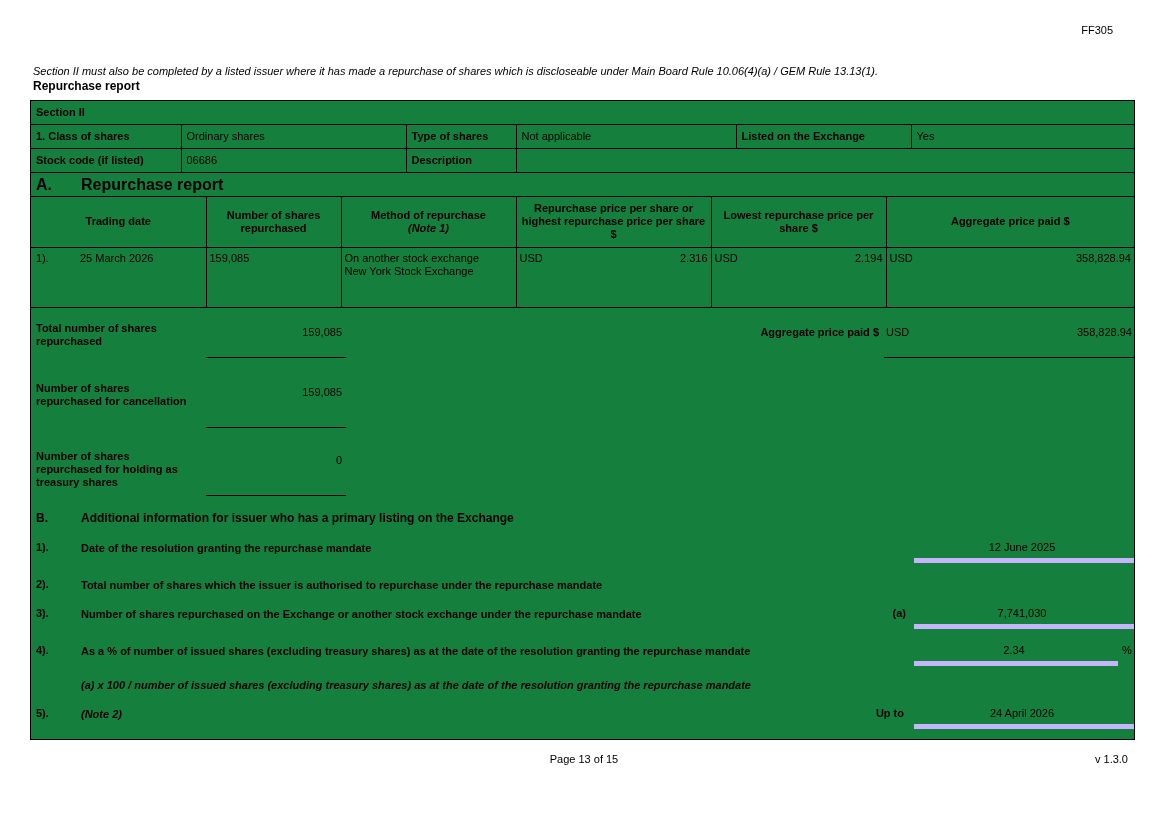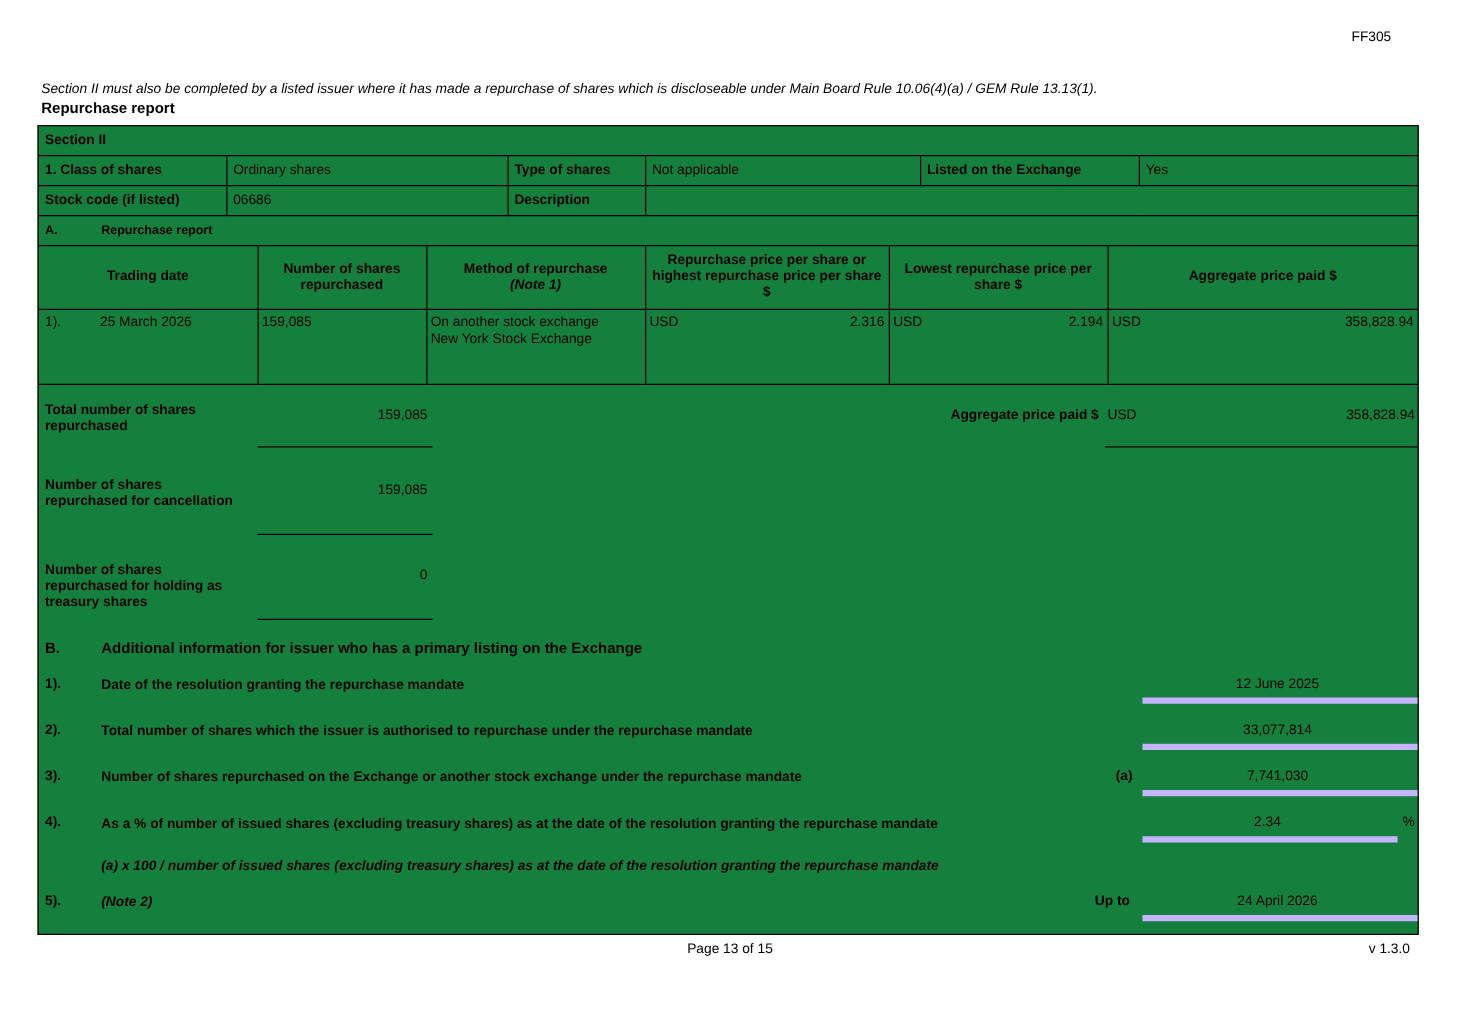--- a/index.html
+++ b/index.html
@@ -26,21 +26,21 @@
     width: 1105px;
     border: 1px solid #000;
     background: #15803d;
   }
 
   .sec-hdr {
     font-weight: bold;
     padding: 5px;
     border-bottom: 1px solid #000;
   }
-  .letter-hdr { font-size: 10px; }
+  .letter-hdr { font-size: 16px; }
   .letter-hdr .letter { display: inline-block; width: 45px; }
 
   table.grid { width: 100%; border-collapse: collapse; table-layout: fixed; }
   table.grid td, table.grid th {
     border-right: 1px solid #000;
     border-bottom: 1px solid #000;
     padding: 5px;
     vertical-align: top;
     text-align: left;
     font-size: 11px;
@@ -234,21 +234,20 @@
 
     <div class="b-item">
       <div class="b-num">1).</div>
       <div class="b-text">Date of the resolution granting the repurchase mandate</div>
       <div class="b-value">12 June 2025</div>
     </div>
 
     <div class="b-item">
       <div class="b-num">2).</div>
       <div class="b-text">Total number of shares which the issuer is authorised to repurchase under the repurchase mandate</div>
-      <div class="b-value">33,077,814</div>
     </div>
 
     <div class="b-item">
       <div class="b-num">3).</div>
       <div class="b-text">Number of shares repurchased on the Exchange or another stock exchange under the repurchase mandate</div>
       <div class="b-marker">(a)</div>
       <div class="b-value">7,741,030</div>
     </div>
 
     <div class="b-item">

